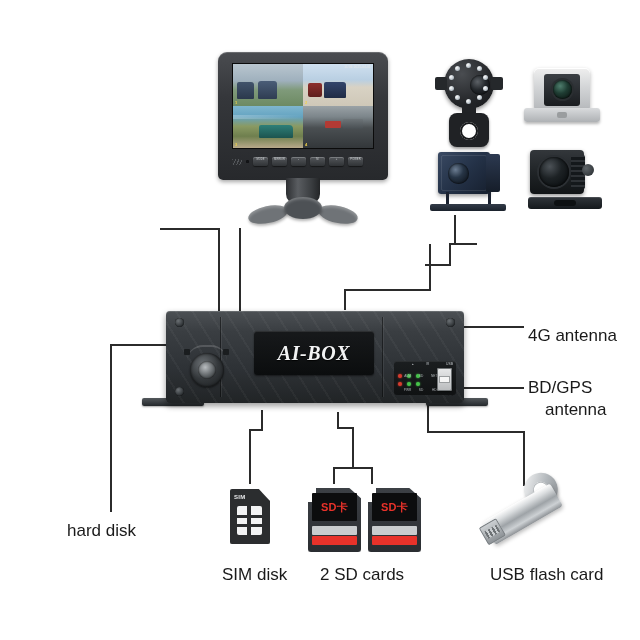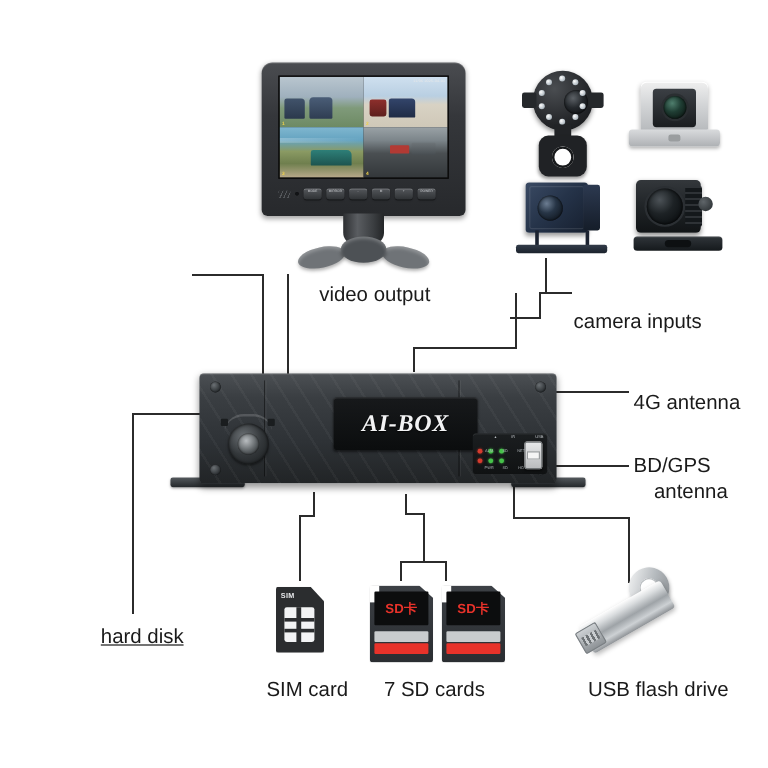--- a/index.html
+++ b/index.html
@@ -182,21 +182,21 @@
   }
   .dev-seam { position:absolute; top:6px; bottom:6px; width:1px; background:rgba(0,0,0,.45);
     box-shadow: 1px 0 0 rgba(255,255,255,.07); }
   .dev-screw { position:absolute; width:9px; height:9px; border-radius:50%;
     background: radial-gradient(circle at 36% 32%, #6b7074, #2a2e31 70%, #1a1d1f 100%);
     box-shadow: inset 0 0 1px #000; }
   .dev-plate {
     position:absolute; left:88px; top:20px; width:120px; height:44px; border-radius:3px;
     background: linear-gradient(180deg,#17191b,#0b0d0e);
     box-shadow: inset 0 1px 0 rgba(255,255,255,.10), 0 1px 2px rgba(0,0,0,.5);
-    display:flex; align-items:center; justify-content:center;margin-left:24px;
+    display:flex; align-items:center; justify-content:center;
   }
   .dev-logo {
     font-family: "Liberation Serif", serif;
     font-style: italic; font-weight: bold; font-size: 20px;
     color:#f2f3f4; letter-spacing:.6px;
     text-shadow: 0 1px 1px rgba(0,0,0,.9);
   }
   .lockring { position:absolute; left:24px; top:42px; width:34px; height:34px; border-radius:50%;
     background: radial-gradient(circle at 38% 32%, #6a6f73 0%, #34383b 48%, #1a1d1f 100%);
     box-shadow: inset 0 0 3px #000, 0 1px 2px rgba(0,0,0,.5); }
@@ -297,21 +297,21 @@
   }
 
   
   #lbl-dc     { left:8px;   top:215px; font-size:27px; letter-spacing:.2px; }
   #lbl-video  { left:266px; top:236px; font-size:17px; }
   #lbl-cam1   { left:478px; top:236px; font-size:17px; }
   #lbl-cam2   { left:478px; top:258px; font-size:17px; }
   #lbl-4g     { left:528px; top:326px; font-size:17px; }
   #lbl-bd1    { left:528px; top:378px; font-size:17px; }
   #lbl-bd2    { left:545px; top:400px; font-size:17px; }
-  #lbl-hdd    { left:84px;  top:521px; font-size:17px;text-decoration:underline; }
+  #lbl-hdd    { left:67px;  top:521px; font-size:17px; }
   #lbl-sim    { left:222px; top:565px; font-size:17px; }
   #lbl-sd     { left:320px; top:565px; font-size:17px; }
   #lbl-usb    { left:490px; top:565px; font-size:17px; }
 </style>
 </head>
 <body>
 
 <div id="stage">
 
   <svg class="leaders" viewBox="0 0 640 640" xmlns="http://www.w3.org/2000/svg">
@@ -520,23 +520,21 @@
     <div class="sd-grey"></div>
     <div class="sd-red"></div>
   </div>
 
   <div id="usbdrive" class="abs">
     <div class="ud-loop"></div>
     <div class="ud-body"></div>
     <div class="ud-tip"></div>
   </div>
 
-  <div class="lbl" id="lbl-video">video output</div>
-  <div class="lbl" id="lbl-cam2">camera inputs</div>
   <div class="lbl" id="lbl-4g">4G antenna</div>
   <div class="lbl" id="lbl-bd1">BD/GPS</div>
   <div class="lbl" id="lbl-bd2">antenna</div>
   <div class="lbl" id="lbl-hdd">hard disk</div>
-  <div class="lbl" id="lbl-sim">SIM card</div>
-  <div class="lbl" id="lbl-sd">7 SD cards</div>
-  <div class="lbl" id="lbl-usb">USB flash drive</div>
+  <div class="lbl" id="lbl-sim">SIM disk</div>
+  <div class="lbl" id="lbl-sd">2 SD cards</div>
+  <div class="lbl" id="lbl-usb">USB flash card</div>
 
 </div>
 
 </body></html>

